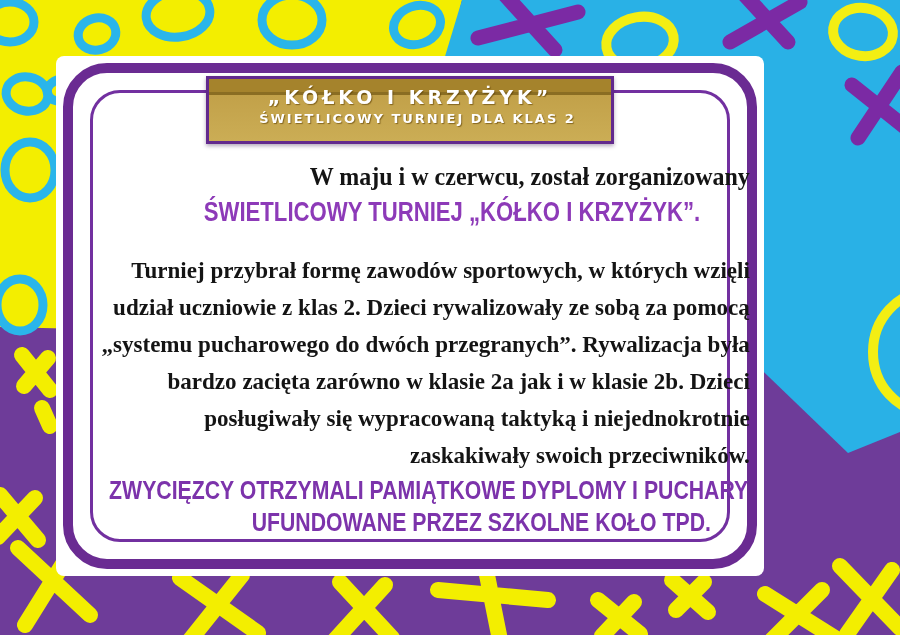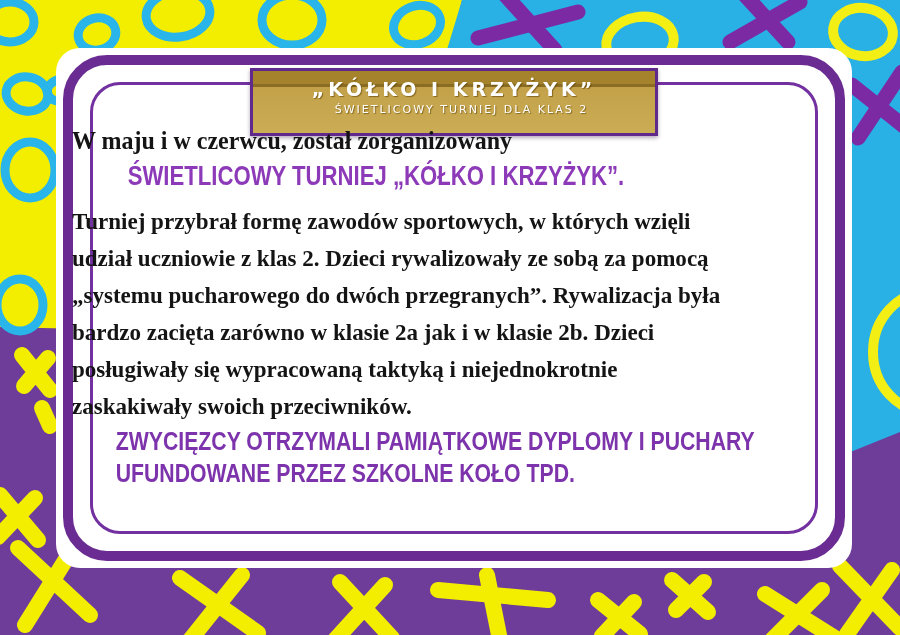--- a/index.html
+++ b/index.html
@@ -8,48 +8,48 @@
 
   
   .bg-purple{position:absolute;inset:0;background:#6e3c99;}
   .bg-yellow{position:absolute;inset:0;background:#f3ee00;
       clip-path:polygon(0 0,462px 0,447px 63px,432px 337px,0 327px);}
   .bg-cyan{position:absolute;inset:0;background:#29b1e6;
       clip-path:polygon(462px 0,100% 0,100% 432px,848px 453px,443px 63px);}
   .doodles{position:absolute;left:0;top:0;pointer-events:none;}
 
   
-  .card{position:absolute;left:56px;top:48px;width:796px;height:520px;
-        background:#ffffff;border-radius:24px;}
+  .card{position:absolute;left:56px;top:56px;width:708px;height:520px;
+        background:#ffffff;border-radius:8px;}
   .card-border-thick{position:absolute;inset:7px;border:10px solid #6a2b92;
         border-radius:44px;}
   .card-border-thin{position:absolute;inset:34px;border:3px solid #7230a0;
         border-radius:30px;}
 
   
   .banner{position:absolute;left:50%;transform:translateX(-50%);top:20px;
         width:402px;height:62px;border:3px solid #62298d;text-align:center;color:#fff;
         background:linear-gradient(180deg,#a5832c 0,#a5832c 13px,#8a6d22 13px,
                    #8a6d22 16px,#c2a149 16px,#cbad55 100%);
         box-shadow:0 2px 4px rgba(40,10,60,.35);}
   .banner-title{margin-top:7px;font-family:"DejaVu Sans",sans-serif;font-weight:bold;
         font-size:19px;letter-spacing:4px;text-shadow:1px 1px 1px rgba(90,60,0,.6);}
-  .banner-subtitle{margin-top:3px;font-family:"DejaVu Sans",sans-serif;font-weight:normal;
-        font-size:11px;letter-spacing:2px;text-shadow:1px 1px 1px rgba(90,60,0,.6);margin-left:15px;}
+  .banner-subtitle{margin-top:3px;font-family:"DejaVu Sans",sans-serif;font-weight:bold;
+        font-size:13px;letter-spacing:2px;text-shadow:1px 1px 1px rgba(90,60,0,.6);margin-left:15px;}
 
   
-  .content{position:absolute;inset:0;padding-top:76px;text-align:left;}
+  .content{position:absolute;inset:0;padding-top:104px;text-align:right;}
   .serif-line{font-family:"Liberation Serif",serif;font-weight:700;font-size:24px;
         line-height:37px;color:#141414;white-space:nowrap;transform:scaleX(0.96);
         transform-origin:50% 50%;}
   .intro1{font-size:25px;line-height:34px;}
   .intro2{font-family:"Liberation Sans",sans-serif;font-weight:700;font-size:27px;
         line-height:37px;color:#8d3ab8;white-space:nowrap;transform:scaleX(0.82);
         transform-origin:50% 50%;}
-  .body-block{margin-top:8px;}
+  .body-block{margin-top:21px;}
   .footer-block{}
   .footer-line{font-family:"Liberation Sans",sans-serif;font-weight:700;font-size:25px;
         line-height:32px;color:#7c33ab;white-space:nowrap;transform:scaleX(0.85);
         transform-origin:50% 50%;}
 </style>
 </head>
 <body>
 
 <div class="bg-purple"></div>
 <div class="bg-yellow"></div>

